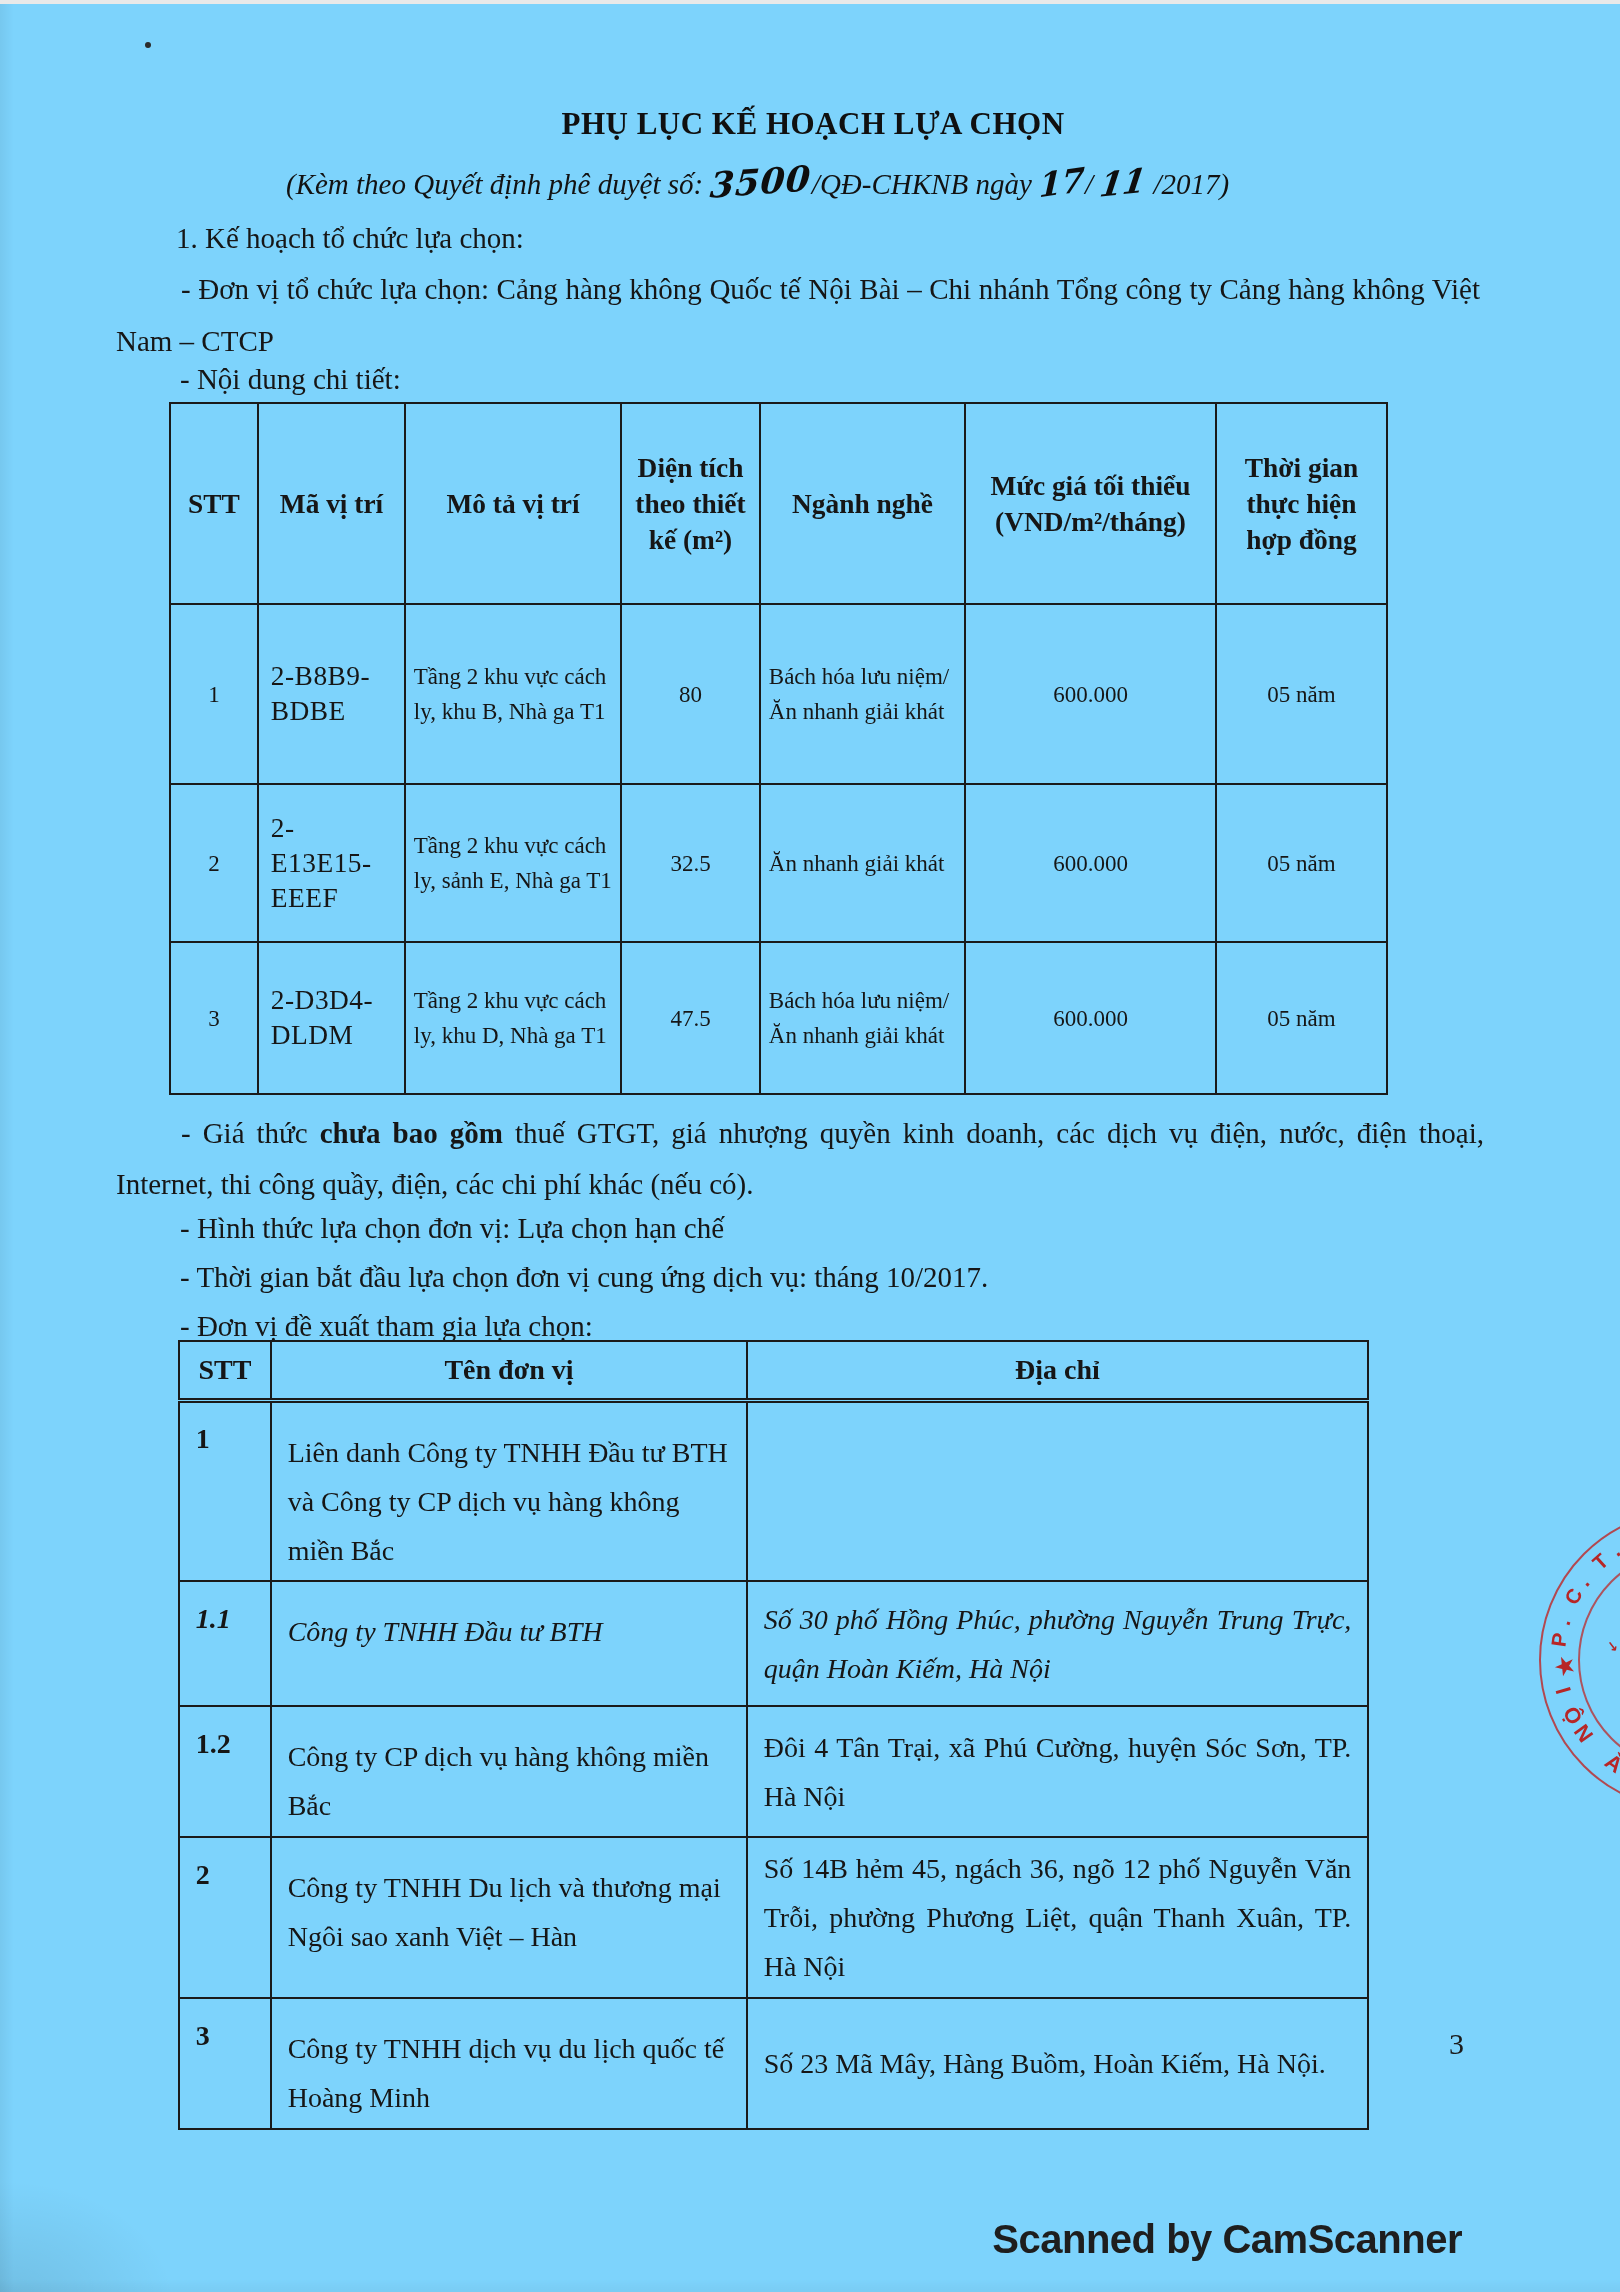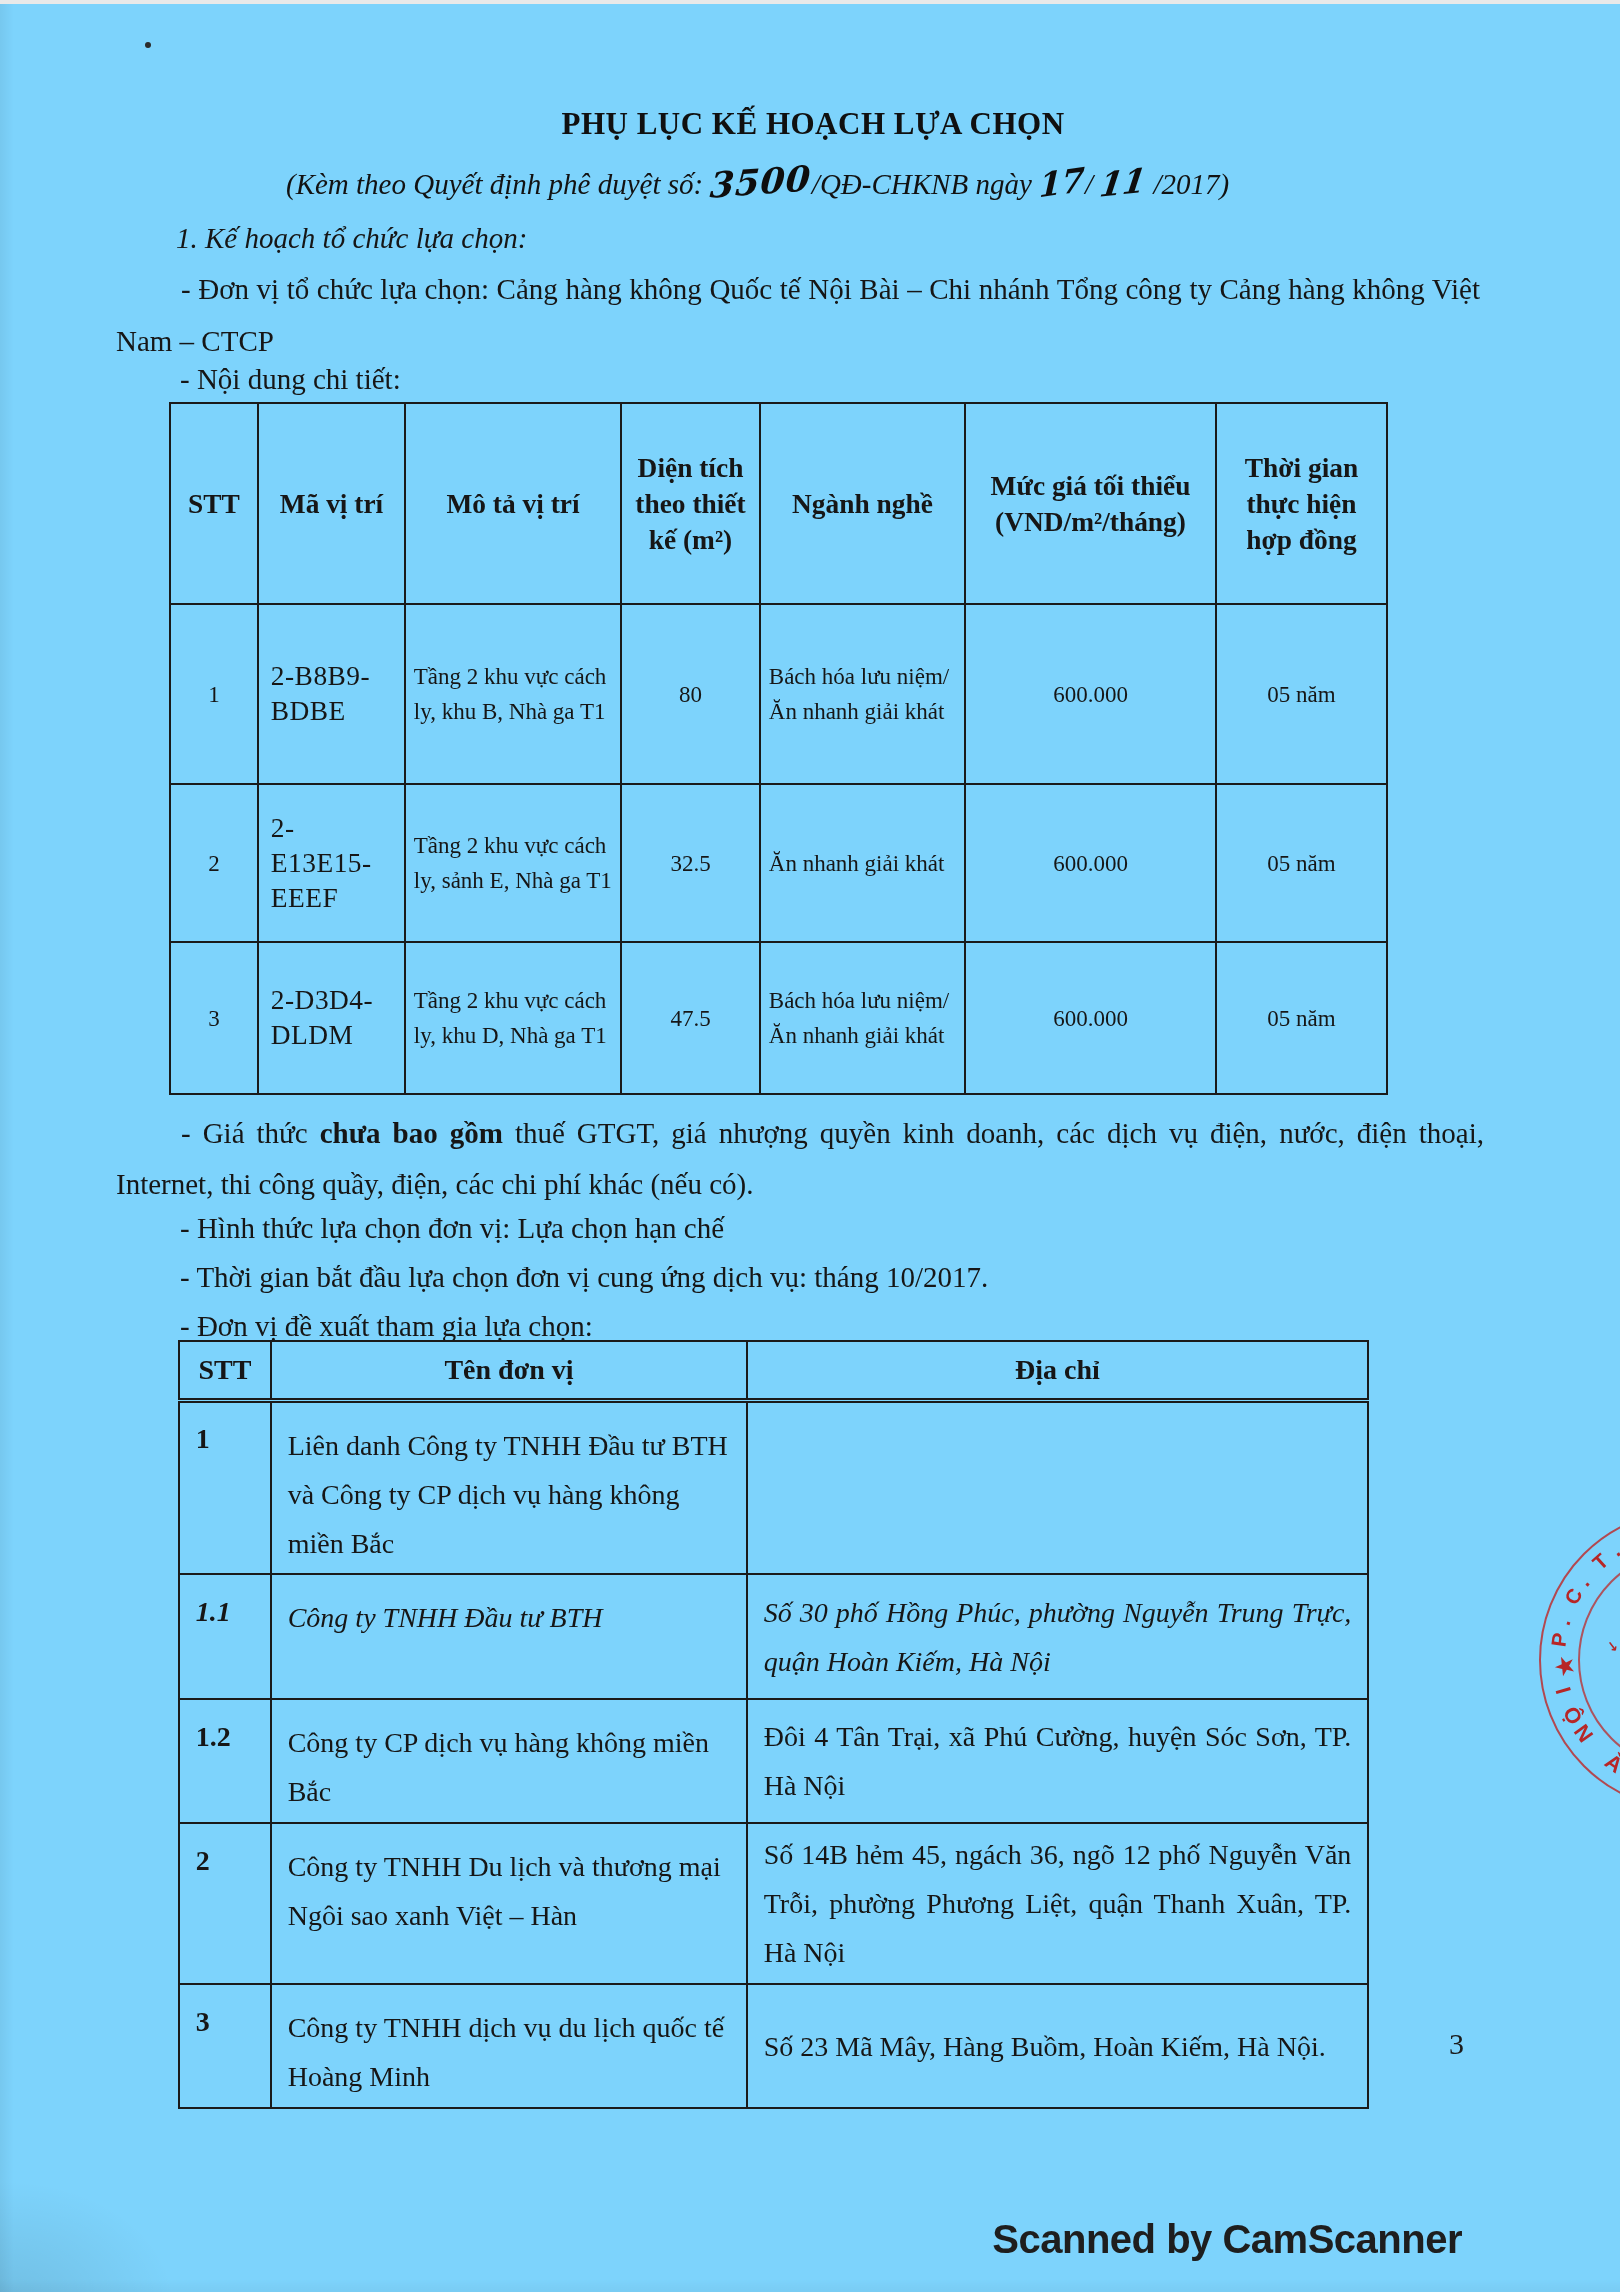--- a/index.html
+++ b/index.html
@@ -21,42 +21,42 @@
   .doc-title{position:absolute;left:127px;top:102px;width:1372px;text-align:center;
     font-weight:bold;font-size:31px;letter-spacing:0.5px;color:#101010;}
   .subtitle{position:absolute;left:286px;top:157px;width:1176px;
     font-style:italic;font-size:29px;white-space:nowrap;color:#121212;}
   .hw{font-family:"DejaVu Serif",serif;font-style:italic;font-weight:700;
     display:inline-block;color:#0e0e0e;}
   .hw-num{font-size:35px;transform:rotate(-4deg) skewX(-8deg);letter-spacing:1px;}
   .hw-day{font-size:33px;transform:rotate(-8deg) skewX(-10deg);}
   .hw-month{font-size:33px;transform:rotate(-6deg) skewX(-14deg);}
 
-  .s1-heading{position:absolute;left:176px;top:218px;font-size:29px;font-style:italic;}
+  .s1-heading{position:absolute;left:176px;top:218px;font-size:29px;}
   .s1-organizer{position:absolute;left:116px;top:259px;width:1364px;
     font-size:29px;line-height:52px;text-indent:65px;text-align:justify;}
   .s1-detail{position:absolute;left:180px;top:359px;font-size:29px;}
 
   table{border-collapse:collapse;table-layout:fixed;}
   td,th{border:2px solid #1a1a1a;overflow:hidden;}
   .t1{position:absolute;left:169px;top:398px;width:1216px;border:2.9px solid #111;}
   .t1 th{font-size:27.4px;font-weight:bold;line-height:36px;text-align:center;vertical-align:middle;padding:3.9px 5.9px;}
   .t1 td{font-size:23px;line-height:35px;vertical-align:middle;padding:3.9px 7.8px;}
   .t1 .c-center{text-align:center;}
   .t1 .c-left{text-align:left;}
   .t1 .code{font-size:27.4px;letter-spacing:0.5px;padding:3.9px 11.8px;}
   .t1 tr.hdr{height:201px;} .t1 tr.r1{height:180px;} .t1 tr.r2{height:158px;} .t1 tr.r3{height:152px;}
 
   .t2{position:absolute;left:178px;top:1336px;width:1190px;border:2.9px solid #111;}
   .t2 th{font-size:28px;font-weight:bold;text-align:center;vertical-align:middle;padding:3.9px;}
   .t2 tr.hdr{height:59px;}
   .t2 tr.hdr th{border-bottom:5.9px double #1a1a1a;}
   .t2 td{font-size:28px;line-height:49px;vertical-align:middle;padding:5.9px 15.7px;}
   .t2 .stt{font-weight:bold;text-align:left;vertical-align:top;padding-top:11.8px;}
-  .t2 .name{text-align:left;vertical-align:top;padding-top:18px;}
+  .t2 .name{text-align:left;vertical-align:top;padding-top:25px;}
   .t2 .addr{text-align:justify;}
   .t2 tr.r1{height:147px;} .t2 tr.r11{height:125px;font-style:italic;} .t2 tr.r12{height:103px;}
   .t2 tr.r2{height:142px;} .t2 tr.r3{height:103px;}
 
   .note1{position:absolute;left:116px;top:1104px;width:1368px;
     font-size:29px;line-height:51px;text-indent:65px;text-align:justify;}
   .note-line{position:absolute;left:180px;font-size:29px;}
   .note2{top:1208px;} .note3{top:1257px;} .note4{top:1306px;}
 
   .page-number{position:absolute;left:1449px;top:2023px;font-size:30px;color:#1b1b1b;}

